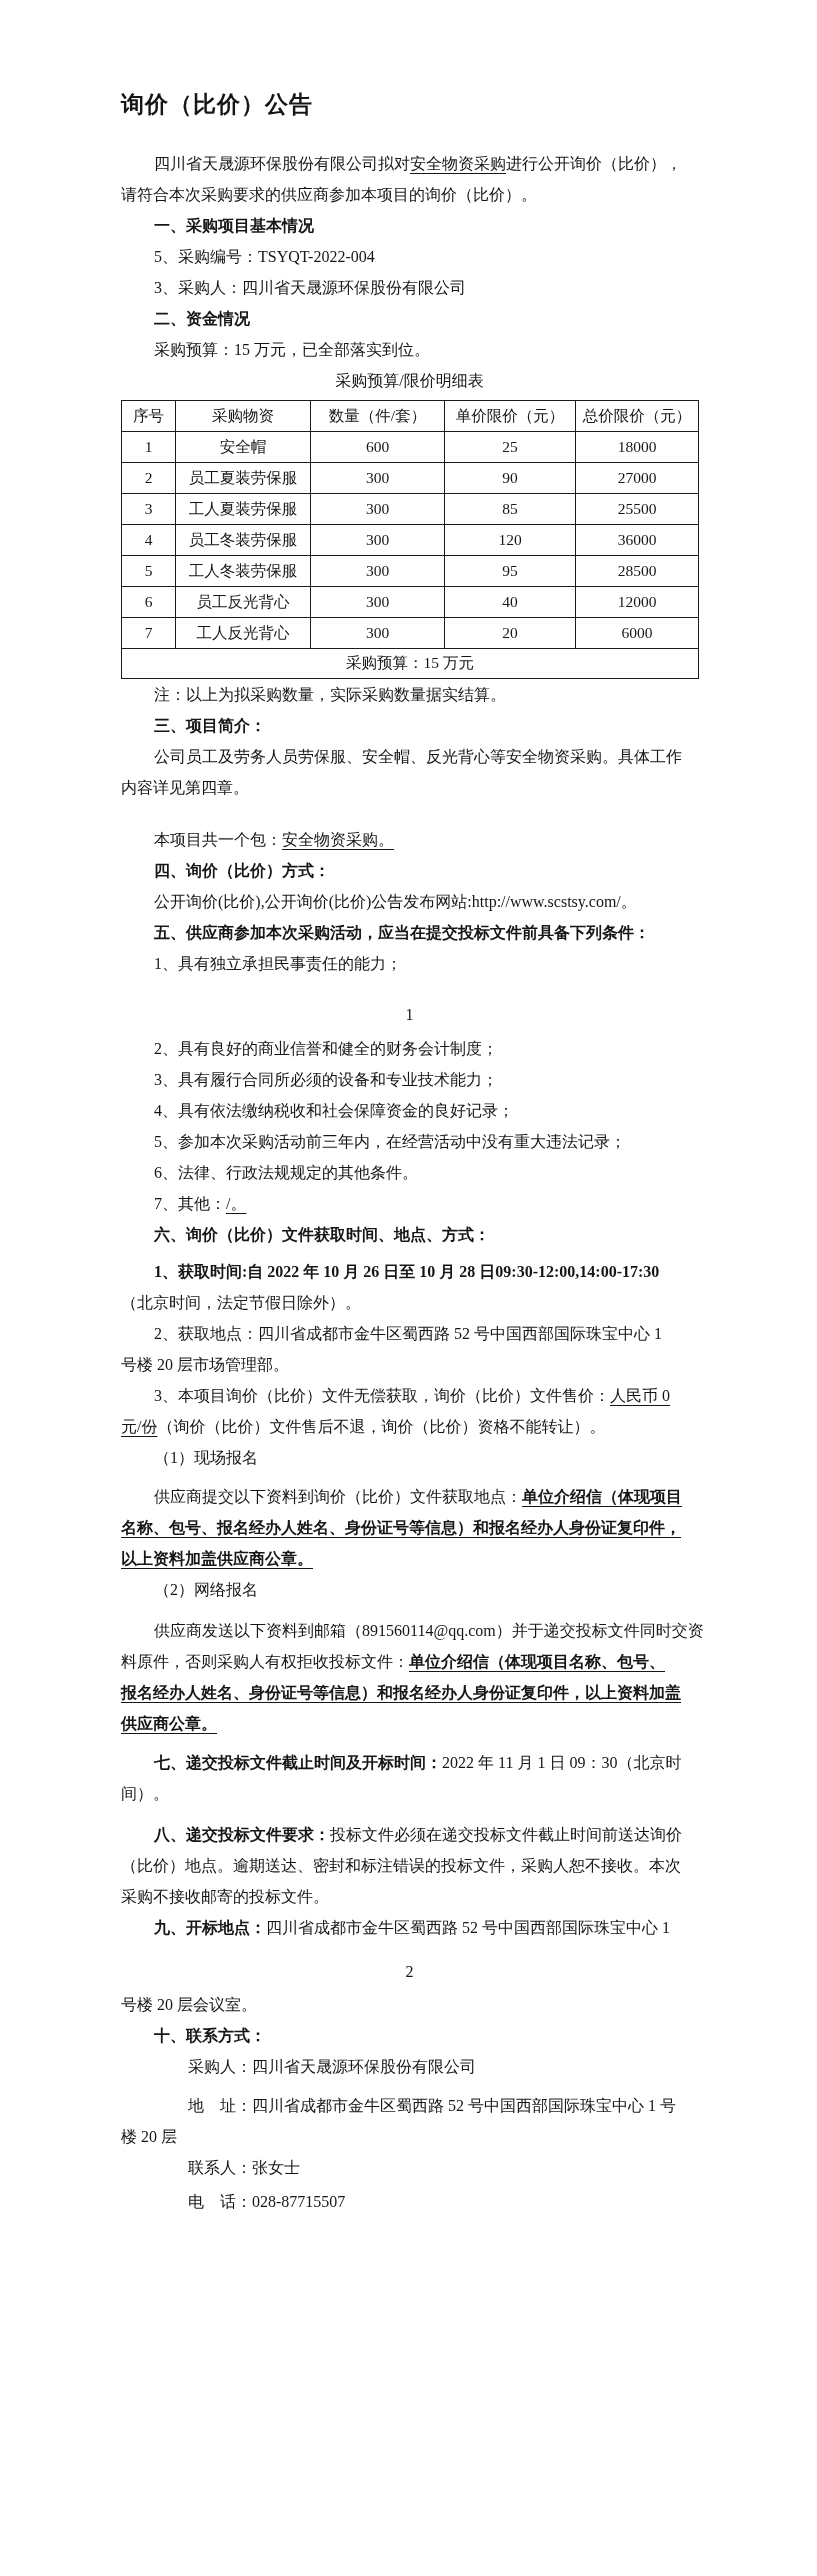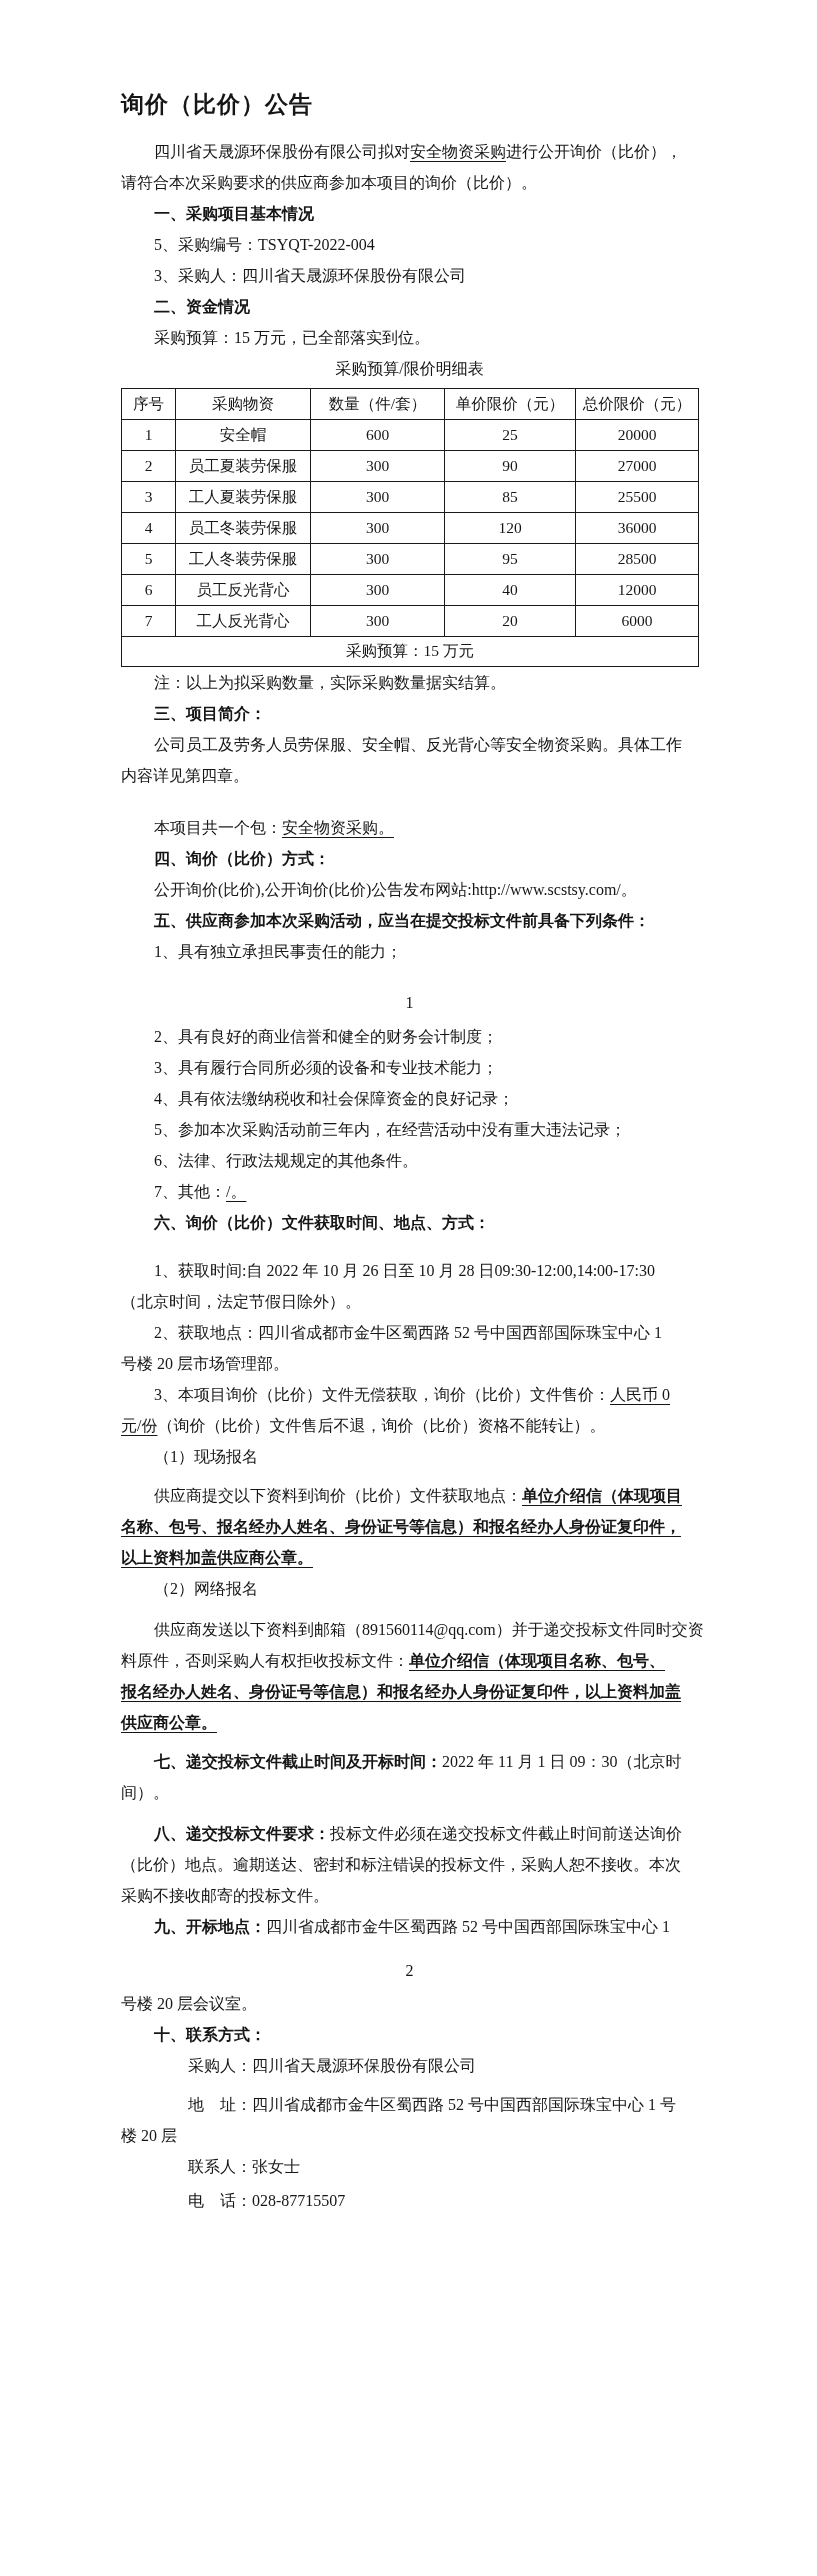--- a/index.html
+++ b/index.html
@@ -53,21 +53,21 @@
   }
   table.budget tfoot td{height:29px;}
 </style>
 </head>
 <body>
 
 <div class="page" style="--bg: #ffffff; --fg: #161616;">
   <div class="title">询价（比价）公告</div>
 
   <div>
-      <div class="line ind1" style="margin-top: 8px;"><span>四川省天晟源环保股份有限公司拟对</span><span class="u">安全物资采购</span><span>进行公开询价（比价），</span></div>
+      <div class="line ind1" style="margin-top: 20px;"><span>四川省天晟源环保股份有限公司拟对</span><span class="u">安全物资采购</span><span>进行公开询价（比价），</span></div>
       <div class="line"><span>请符合本次采购要求的供应商参加本项目的询价（比价）。</span></div>
       <div class="line ind1"><span class="b">一、采购项目基本情况</span></div>
       <div class="line ind1"><span>5、采购编号：TSYQT-2022-004</span></div>
       <div class="line ind1"><span>3、采购人：四川省天晟源环保股份有限公司</span></div>
       <div class="line ind1"><span class="b">二、资金情况</span></div>
       <div class="line ind1"><span>采购预算：15 万元，已全部落实到位。</span></div>
     </div>
 
   <div class="caption-line">采购预算/限价明细表</div>
 
@@ -87,21 +87,21 @@
           <th>单价限价（元）</th>
           <th>总价限价（元）</th>
         </tr>
       </thead>
     <tbody id="budget-body">
         <tr>
           <td>1</td>
           <td>安全帽</td>
           <td>600</td>
           <td>25</td>
-          <td>20000</td>
+          <td>18000</td>
         </tr>
         <tr>
           <td>2</td>
           <td>员工夏装劳保服</td>
           <td>300</td>
           <td>90</td>
           <td>27000</td>
         </tr>
         <tr>
           <td>3</td>
@@ -157,21 +157,21 @@
       <div class="line ind1"><span class="b">五、供应商参加本次采购活动，应当在提交投标文件前具备下列条件：</span></div>
       <div class="line ind1"><span>1、具有独立承担民事责任的能力；</span></div>
       <div class="line center" style="margin-top: 20.6px;"><span>1</span></div>
       <div class="line ind1" style="margin-top: 2.6px;"><span>2、具有良好的商业信誉和健全的财务会计制度；</span></div>
       <div class="line ind1"><span>3、具有履行合同所必须的设备和专业技术能力；</span></div>
       <div class="line ind1"><span>4、具有依法缴纳税收和社会保障资金的良好记录；</span></div>
       <div class="line ind1"><span>5、参加本次采购活动前三年内，在经营活动中没有重大违法记录；</span></div>
       <div class="line ind1"><span>6、法律、行政法规规定的其他条件。</span></div>
       <div class="line ind1"><span>7、其他：</span><span class="u">/。</span></div>
       <div class="line ind1"><span class="b">六、询价（比价）文件获取时间、地点、方式：</span></div>
-      <div class="line ind1" style="margin-top: 17px;"><span>1、获取时间:自 2022 年 10 月 26 日至 10 月 28 日09:30-12:00,14:00-17:30</span></div>
+      <div class="line ind1" style="margin-top: 6px; font-weight: bold;"><span>1、获取时间:自 2022 年 10 月 26 日至 10 月 28 日09:30-12:00,14:00-17:30</span></div>
       <div class="line"><span>（北京时间，法定节假日除外）。</span></div>
       <div class="line ind1"><span>2、获取地点：四川省成都市金牛区蜀西路 52 号中国西部国际珠宝中心 1</span></div>
       <div class="line"><span>号楼 20 层市场管理部。</span></div>
       <div class="line ind1"><span>3、本项目询价（比价）文件无偿获取，询价（比价）文件售价：</span><span class="u">人民币 0</span></div>
       <div class="line"><span class="u">元/份</span><span>（询价（比价）文件售后不退，询价（比价）资格不能转让）。</span></div>
       <div class="line ind1"><span>（1）现场报名</span></div>
       <div class="line ind1" style="margin-top: 7.7px;"><span>供应商提交以下资料到询价（比价）文件获取地点：</span><span class="b u">单位介绍信（体现项目</span></div>
       <div class="line"><span class="b u">名称、包号、报名经办人姓名、身份证号等信息）和报名经办人身份证复印件，</span></div>
       <div class="line"><span class="b u">以上资料加盖供应商公章。</span></div>
       <div class="line ind1"><span>（2）网络报名</span></div>

